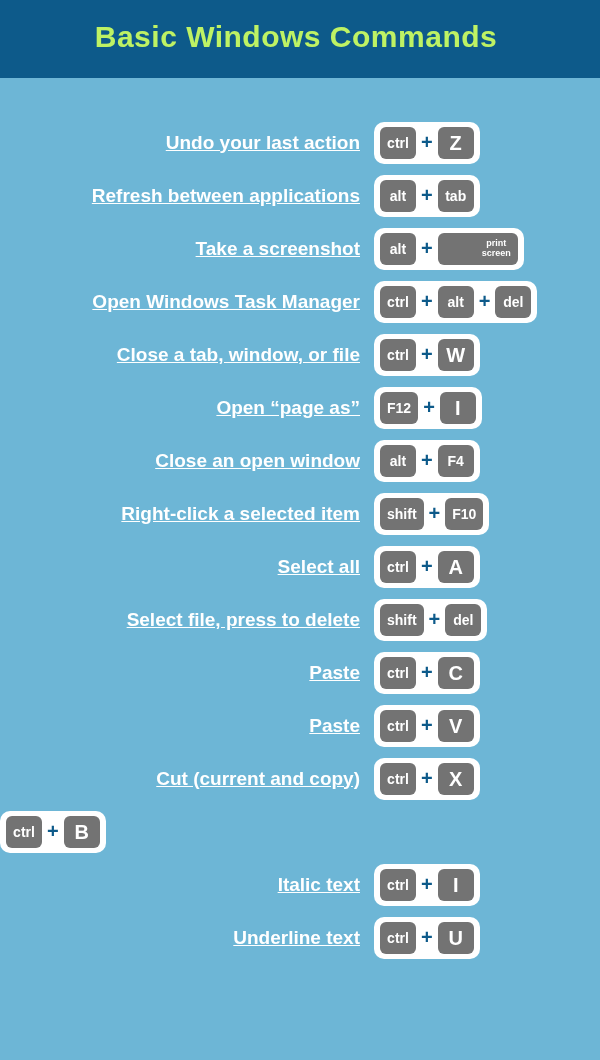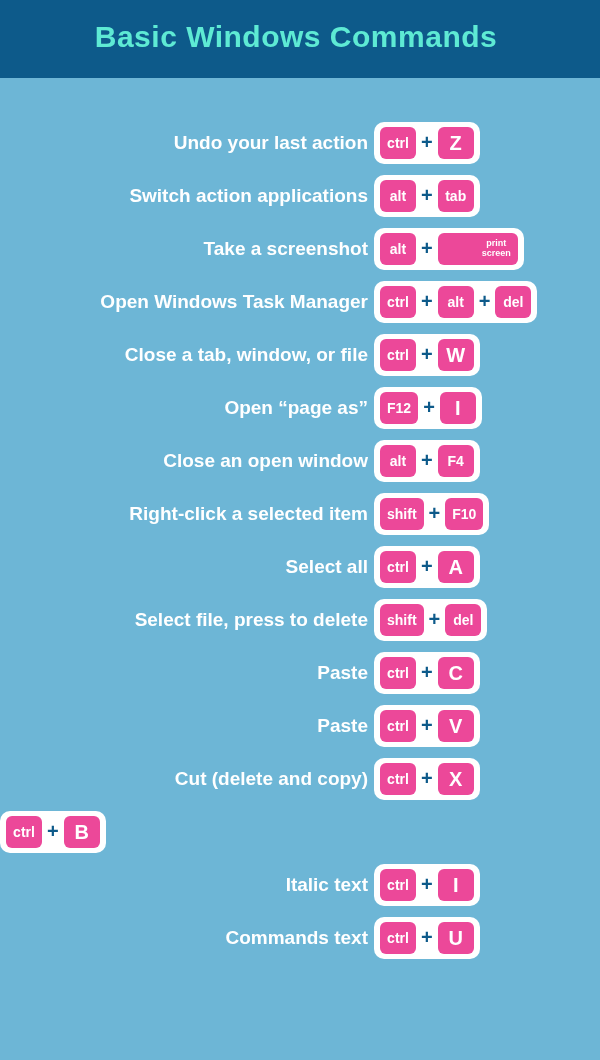--- a/index.html
+++ b/index.html
@@ -9,21 +9,21 @@
     }
     body {
       width: 600px;
       height: 1060px;
       background: #6db6d6;
       font-family: -apple-system, BlinkMacSystemFont, "Segoe UI", Arial, sans-serif;
       overflow: hidden;
     }
     .header {
       background: #0d5a8a;
-      color: #5eead4;
+      color: #bef264;
       text-align: center;
       padding: 20px 8px 24px 0;
     }
     .header h1 {
       font-size: 30px;
       font-weight: 800;
       letter-spacing: 0.5px;
     }
     .content {
       padding: 38px 0 0 0;
@@ -33,32 +33,33 @@
       align-items: center;
       height: 53px;
       padding: 0;
     }
     .label {
       flex: 0 0 374px;
       text-align: right;
       color: #ffffff;
       font-weight: 800;
       font-size: 19px;
-      padding-right: 6px;
+      padding-right: 14px;
+      text-decoration: underline;
     }
     .keys {
       display: flex;
       align-items: center;
       background: #ffffff;
       border-radius: 10px;
       padding: 5px 6px;
       height: 42px;
     }
     .key {
-      background: #ec4899;
+      background: #737373;
       color: #ffffff;
       border-radius: 6px;
       font-weight: 800;
       display: flex;
       align-items: center;
       justify-content: center;
       height: 32px;
       min-width: 36px;
       padding: 0 7px;
       font-size: 14px;
@@ -93,21 +94,21 @@
 <div class="content" id="rows-container">
 <div class="row">
       <div class="label">Undo your last action</div>
       <div class="keys">
         <span class="key">ctrl</span>
         <span class="plus">+</span>
         <span class="key letter">Z</span>
       </div>
     </div>
     <div class="row">
-      <div class="label">Switch action applications</div>
+      <div class="label">Refresh between applications</div>
       <div class="keys">
         <span class="key">alt</span>
         <span class="plus">+</span>
         <span class="key">tab</span>
       </div>
     </div>
     <div class="row">
       <div class="label">Take a screenshot</div>
       <div class="keys">
         <span class="key">alt</span>
@@ -184,21 +185,21 @@
     </div>
     <div class="row">
       <div class="label">Paste</div>
       <div class="keys">
         <span class="key">ctrl</span>
         <span class="plus">+</span>
         <span class="key letter">V</span>
       </div>
     </div>
     <div class="row">
-      <div class="label">Cut (delete and copy)</div>
+      <div class="label">Cut (current and copy)</div>
       <div class="keys">
         <span class="key">ctrl</span>
         <span class="plus">+</span>
         <span class="key letter">X</span>
       </div>
     </div>
     <div class="row">
       <div class="keys">
         <span class="key">ctrl</span>
         <span class="plus">+</span>
@@ -207,20 +208,20 @@
     </div>
     <div class="row">
       <div class="label">Italic text</div>
       <div class="keys">
         <span class="key">ctrl</span>
         <span class="plus">+</span>
         <span class="key letter">I</span>
       </div>
     </div>
     <div class="row">
-      <div class="label">Commands text</div>
+      <div class="label">Underline text</div>
       <div class="keys">
         <span class="key">ctrl</span>
         <span class="plus">+</span>
         <span class="key letter">U</span>
       </div>
     </div>
   </div>
 
 </body></html>

